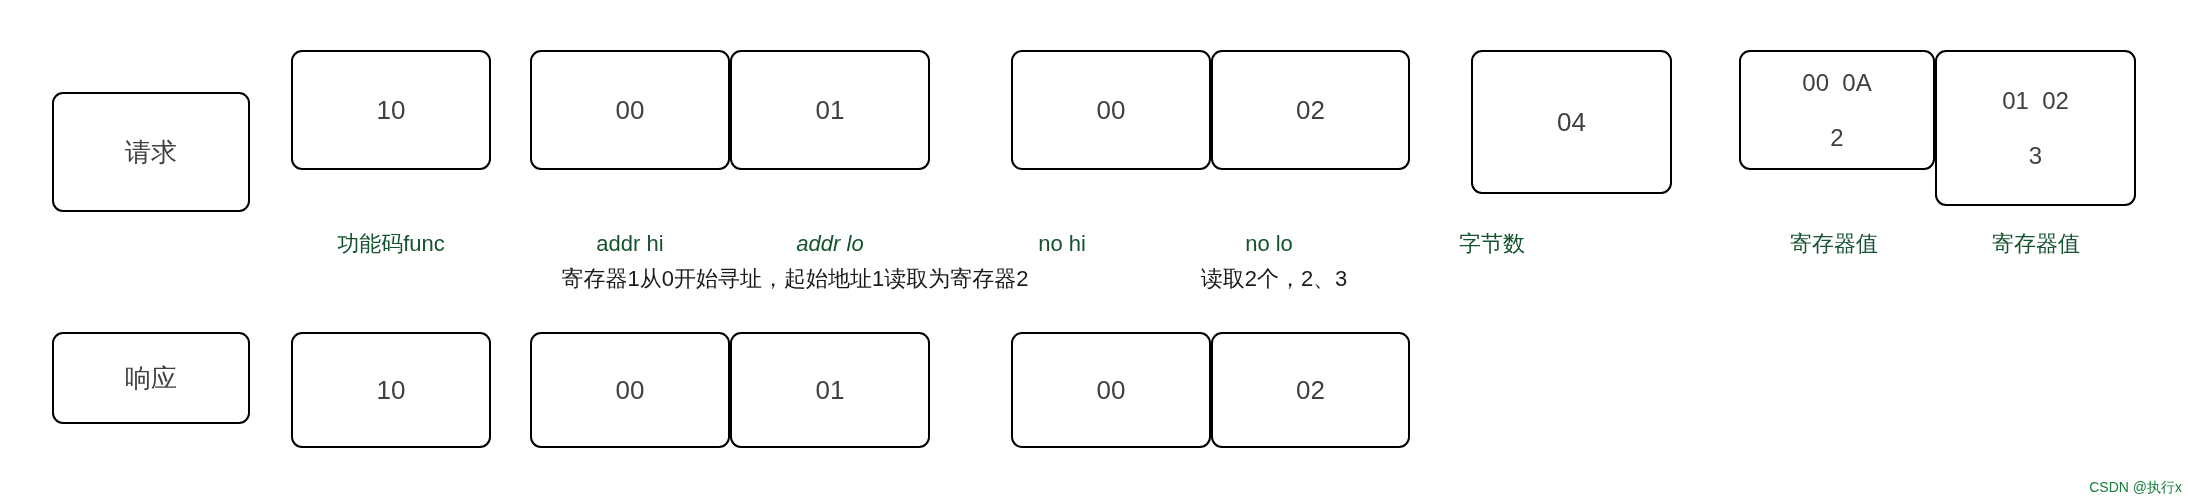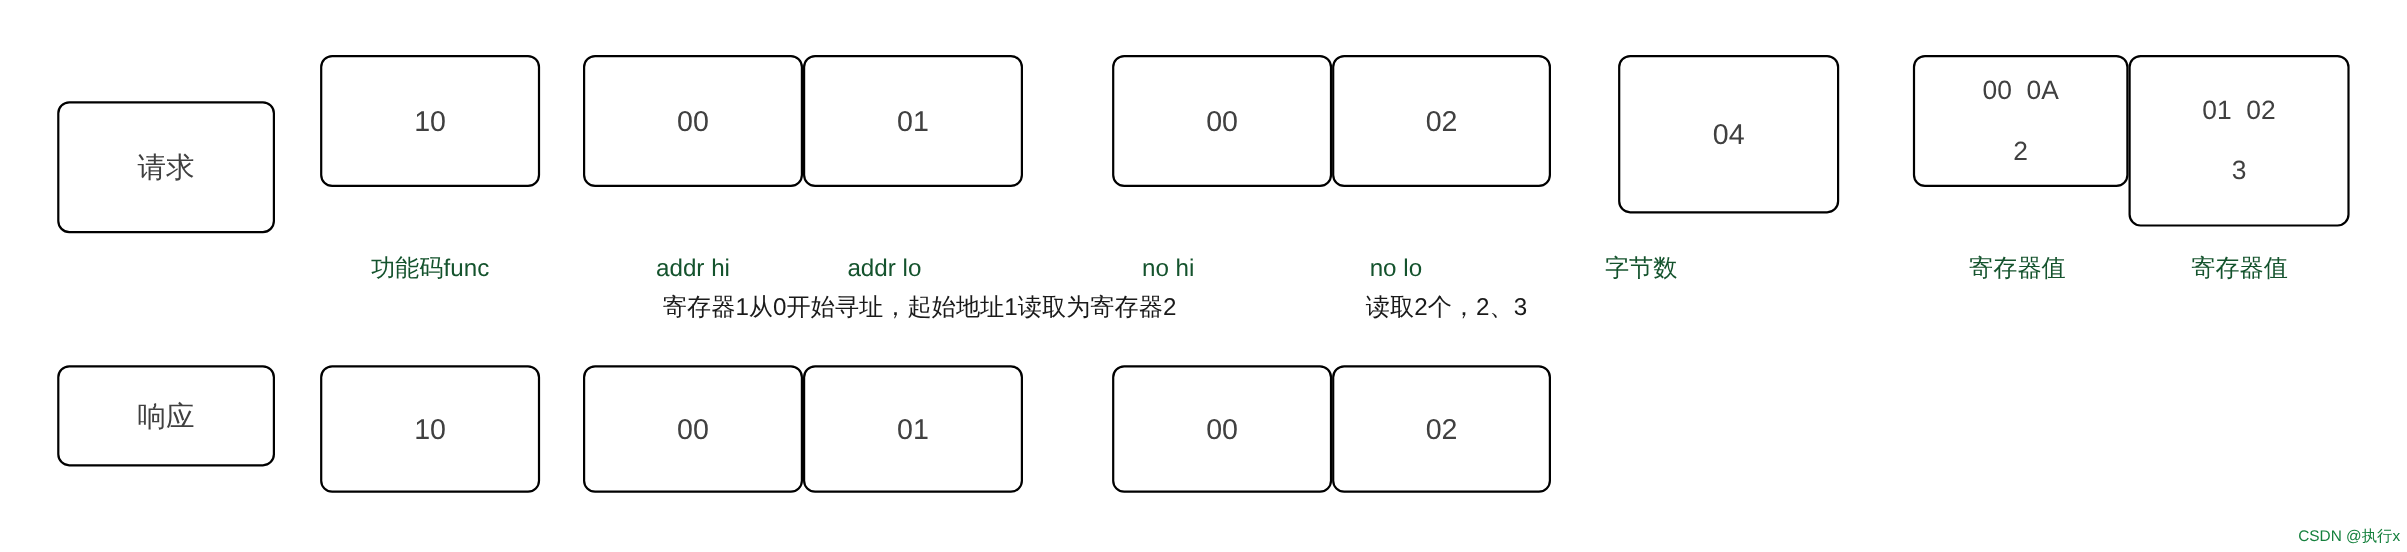--- a/index.html
+++ b/index.html
@@ -44,21 +44,20 @@
   }
   .note {
     position: absolute;
     top: 266px;
     transform: translateX(-50%);
     font-size: 22px;
     line-height: 26px;
     color: #1a1a1a;
     white-space: nowrap;
     text-align: center;
-    margin-left: 41px;
   }
   .watermark {
     position: absolute;
     right: 6px;
     bottom: 5px;
     font-size: 14px;
     color: #15803d;
     white-space: nowrap;
   }
 </style>
@@ -88,21 +87,21 @@
 
   <div class="box reg" style="left:1935px; top:50px; width:201px; height:156px;">
     <span class="hexline">01  02</span>
     <span>3</span>
   </div>
 
   <div class="flabel" style="left:391px;">功能码func</div>
 
   <div class="flabel" style="left:630px;">addr hi</div>
 
-  <div class="flabel" style="left:804px;">addr lo</div>
+  <div class="flabel" style="left:830px;font-style:italic;">addr lo</div>
 
   <div class="flabel" style="left:1062px;">no hi</div>
 
   <div class="flabel" style="left:1269px;">no lo</div>
 
   <div class="flabel" style="left:1492px;">字节数</div>
 
   <div class="flabel" style="left:1834px;">寄存器值</div>
 
   <div class="flabel" style="left:2036px;">寄存器值</div>

